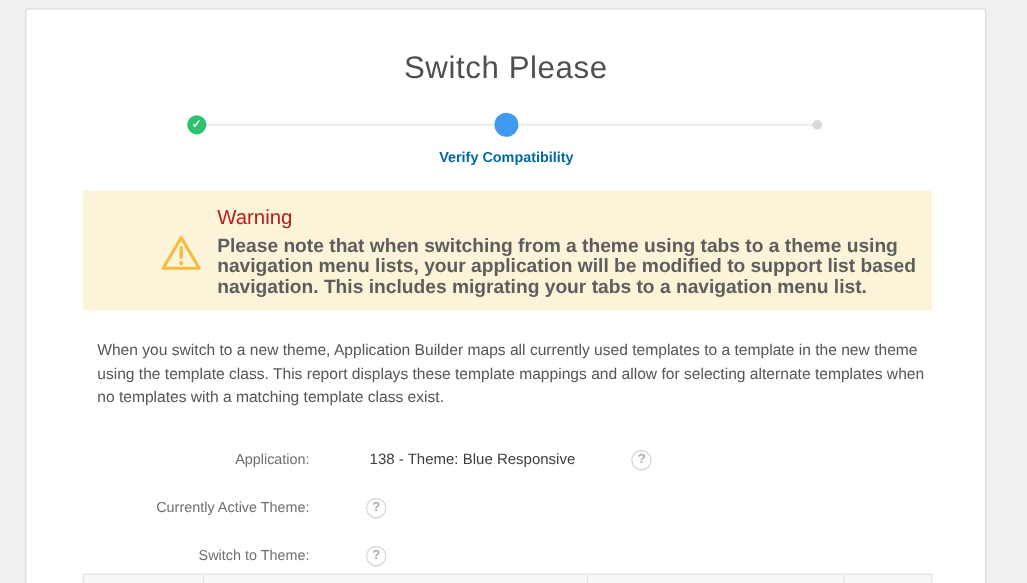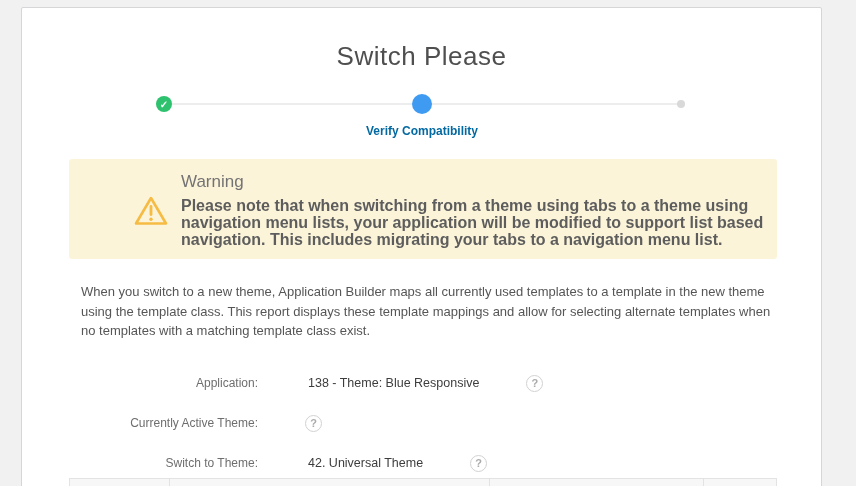--- a/index.html
+++ b/index.html
@@ -60,21 +60,21 @@
     width: 708px; height: 100px;
     background: #fcf4d9;
     border-radius: 3px;
   }
   .warning-icon {
     position: absolute; left: 64px; top: 36px;
     width: 36px; height: 32px;
   }
   .warning-text { position: absolute; left: 112px; top: 13px; width: 630px; }
   .warning-title {
-    font-size: 17px; font-weight: 400; color: #737373;
+    font-size: 17px; font-weight: 400; color: #b91c1c;
     margin-bottom: 5px;
   }
   .warning-message {
     font-size: 16px; font-weight: bold; color: #5d5d5d;
     line-height: 17px; width: 622px;
   }
   
   .description {
     position: absolute; left: 59px; top: 274px;
     width: 697px;
@@ -156,21 +156,20 @@
     <span class="help-icon">?</span>
   </div>
 
   <div class="field-row r2">
     <span class="field-label">Currently Active Theme:</span>
     <span class="help-icon">?</span>
   </div>
 
   <div class="field-row r3">
     <span class="field-label">Switch to Theme:</span>
-    <span class="field-value">42. Universal Theme</span>
     <span class="help-icon">?</span>
   </div>
 
   <div class="table-header">
     <div class="th-cell c1"></div>
     <div class="th-cell c2"></div>
     <div class="th-cell c3"></div>
     <div class="th-cell c4"></div>
   </div>
 

